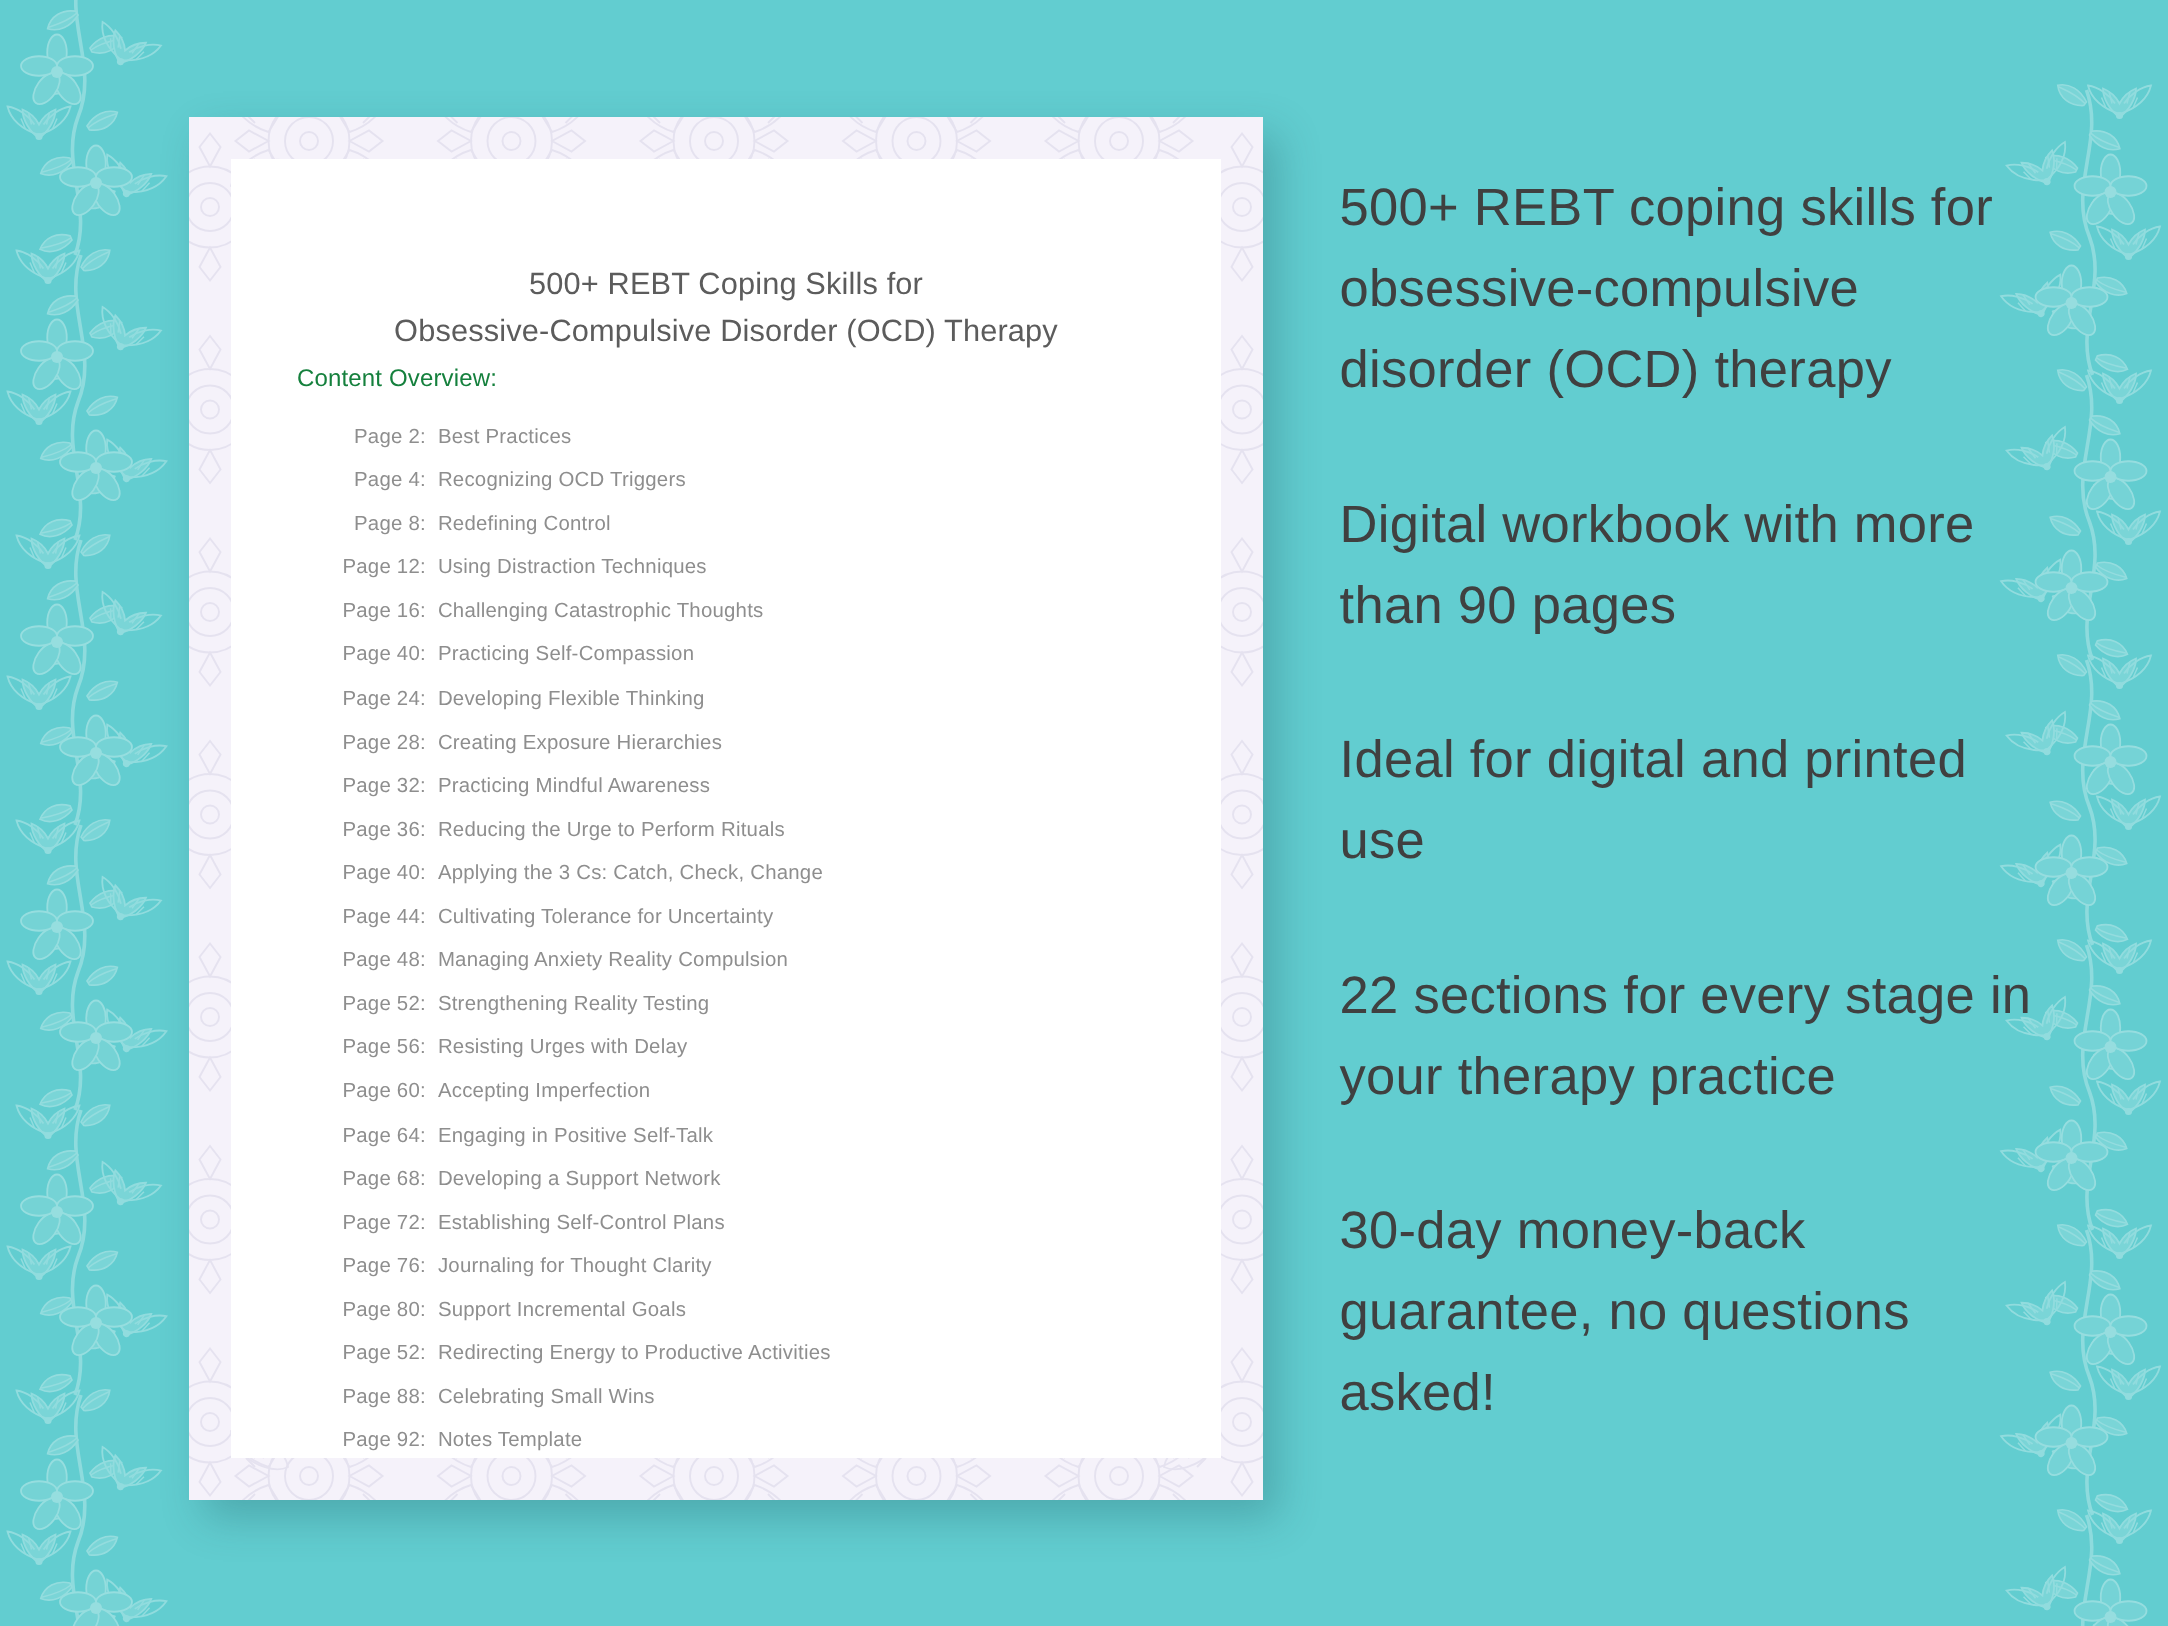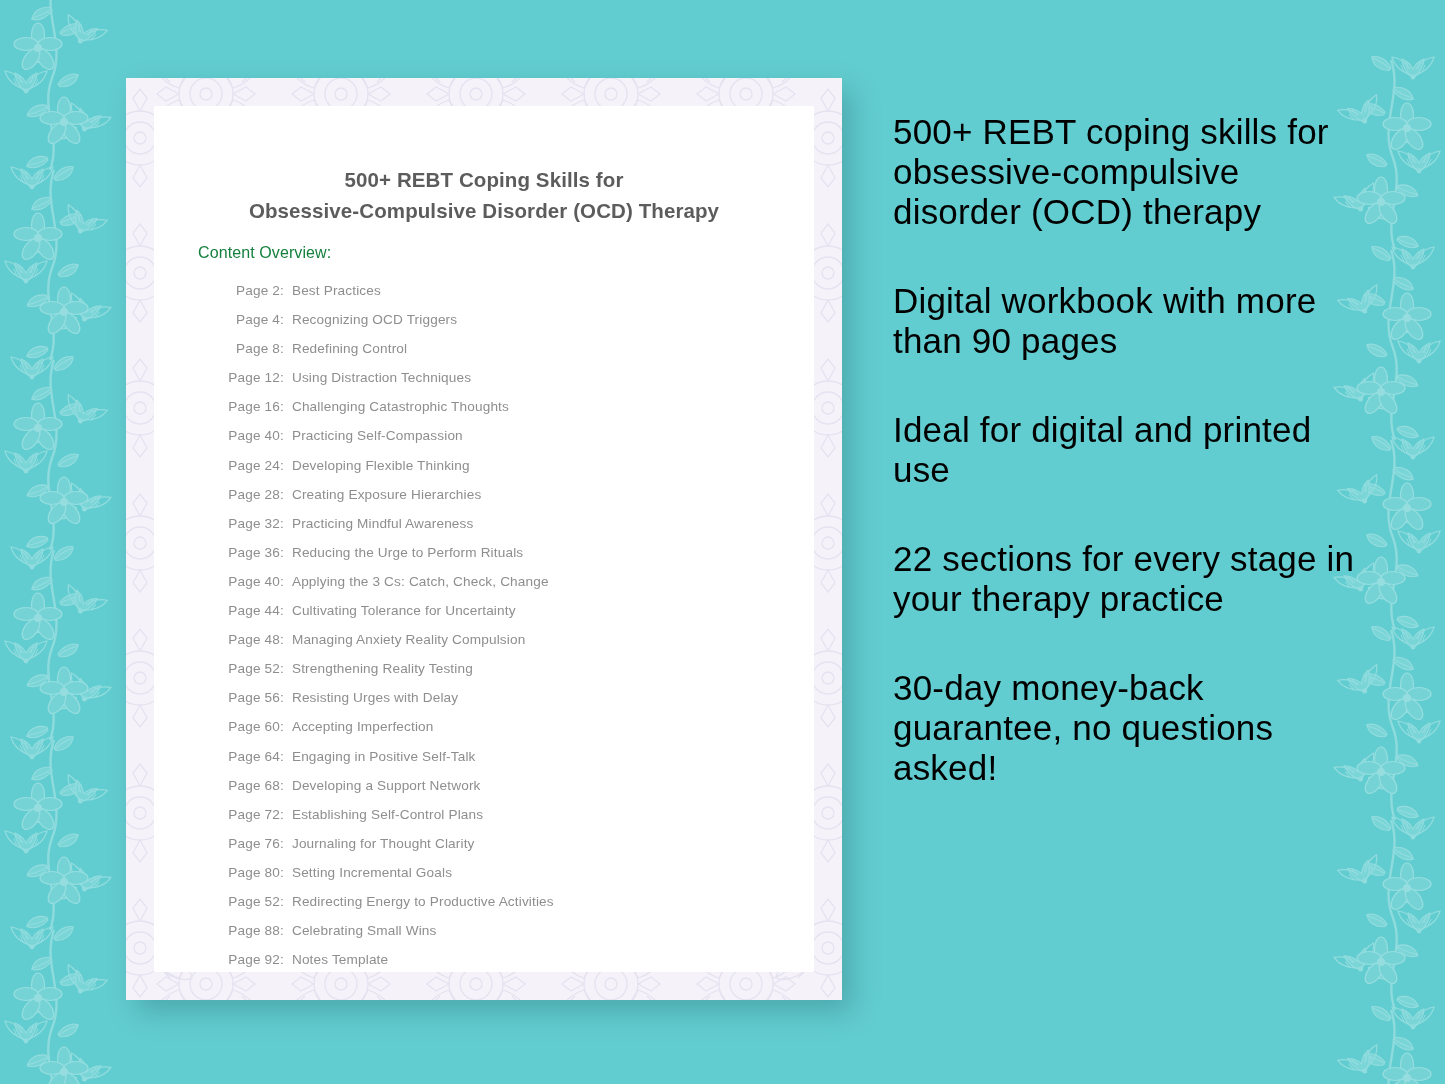--- a/index.html
+++ b/index.html
@@ -56,26 +56,26 @@
     height: 866px;
     background: #ffffff;
     z-index: 2;
   }
 
   .doc-title {
     margin: 0;
     padding: 0;
     position: absolute;
     left: 0;
-    top: 58px;
+    top: 68px;
     width: 100%;
     text-align: center;
     font-size: 20.5px;
     line-height: 31px;
-    font-weight: 700;
+    font-weight: 400;
     color: #5c5c5c;
     letter-spacing: 0.1px;
   }
   .doc-title .line2 { display: block; }
 
   .content-overview-label {
     position: absolute;
     left: 44px;
     top: 138px;
     font-size: 16px;
@@ -115,22 +115,22 @@
 
   
   .promo-column {
     position: absolute;
     left: 893px;
     top: 112px;
     width: 470px;
   }
   .promo-block {
     font-size: 35px;
-    line-height: 40px;
-    color: #000000;
+    line-height: 54px;
+    color: #404040;
     font-weight: 400;
     margin: 0 0 49px 0;
     letter-spacing: 0.2px;
   }
   .promo-block:last-child { margin-bottom: 0; }
 </style>
 </head>
 <body>
 
 <div class="floral-border left">
@@ -351,21 +351,21 @@
           <span class="toc-title">Establishing Self-Control Plans</span>
         </li>
         <li class="toc-row">
           <span class="toc-page-label">Page 76</span>
           <span class="toc-colon">:</span>
           <span class="toc-title">Journaling for Thought Clarity</span>
         </li>
         <li class="toc-row">
           <span class="toc-page-label">Page 80</span>
           <span class="toc-colon">:</span>
-          <span class="toc-title">Setting Incremental Goals</span>
+          <span class="toc-title">Support Incremental Goals</span>
         </li>
         <li class="toc-row">
           <span class="toc-page-label">Page 52</span>
           <span class="toc-colon">:</span>
           <span class="toc-title">Redirecting Energy to Productive Activities</span>
         </li>
         <li class="toc-row">
           <span class="toc-page-label">Page 88</span>
           <span class="toc-colon">:</span>
           <span class="toc-title">Celebrating Small Wins</span>

